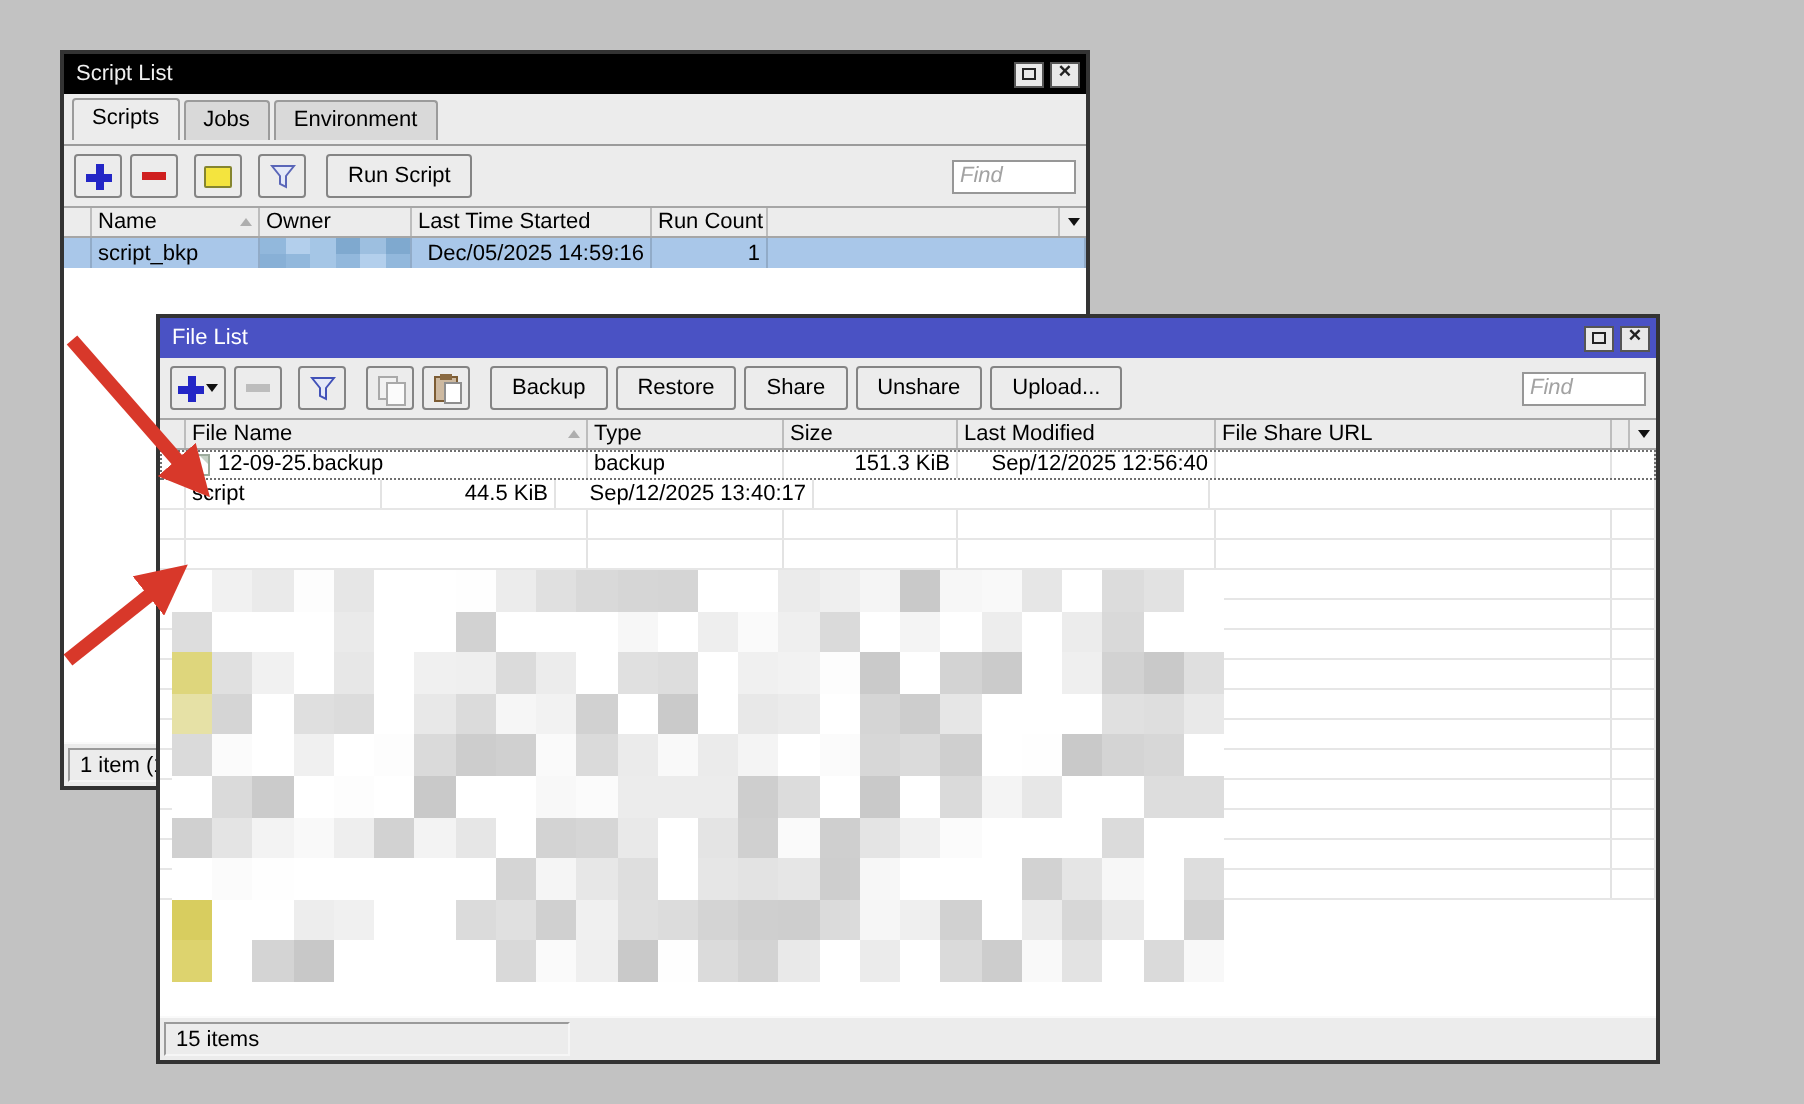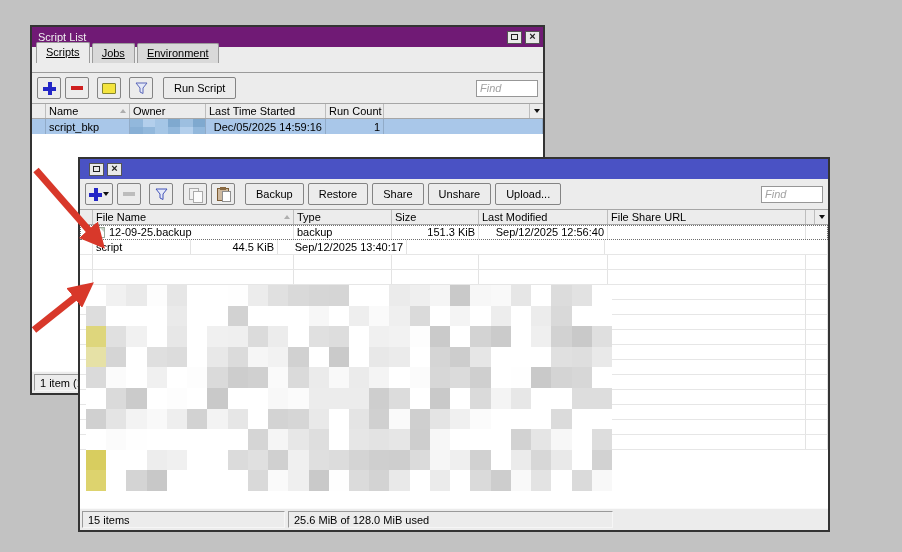--- a/index.html
+++ b/index.html
@@ -4,28 +4,28 @@
 <style>
   html,body{margin:0;padding:0;width:902px;height:552px;overflow:hidden;}
   body{position:relative;background:#c2c2c2;font-family:"Liberation Sans",sans-serif;font-size:11px;color:#000;}
   *{box-sizing:border-box;}
 
   .window{position:absolute;background:#ececec;border:2px solid #333;display:flex;flex-direction:column;}
   #script-window{left:30px;top:25px;width:515px;height:370px;z-index:1;}
   #file-window{left:78px;top:157px;width:752px;height:375px;z-index:2;}
 
   .titlebar{height:20px;flex:none;display:flex;align-items:center;padding:0 3px 0 6px;}
-  .titlebar.inactive{background:#701a75;color:#efefef;}
+  .titlebar.inactive{background:#000000;color:#efefef;}
   .titlebar.active{background:#4a52c4;color:#fff;}
   .titlebar .title{flex:1;white-space:nowrap;}
   .win-btn{width:15px;height:13px;background:#e9e9e9;border:1px solid #555;margin-left:3px;display:flex;align-items:center;justify-content:center;flex:none;cursor:default;}
   .maxg{width:7px;height:6px;border:1px solid #222;}
   .closeg{font-size:11px;font-weight:bold;color:#222;line-height:1;margin-top:-1px;}
 
-  .tabs{flex:none;height:26px;display:flex;align-items:flex-end;padding:3px 4px 10px 4px;gap:2px;position:relative;text-decoration:underline;}
+  .tabs{flex:none;height:26px;display:flex;align-items:flex-end;padding:3px 4px 3px 4px;gap:2px;position:relative;}
   .tabs::after{content:"";position:absolute;left:0;right:0;bottom:0;height:1px;background:#9b9b9b;}
   .tab{position:relative;z-index:1;border:1px solid #9b9b9b;border-bottom:none;border-radius:2px 2px 0 0;background:#d9d9d9;padding:3px 9px 4px 9px;white-space:nowrap;cursor:default;}
   .tab.active{background:#ececec;z-index:2;padding-bottom:5px;}
 
   .toolbar{flex:none;height:30px;display:flex;align-items:center;padding:0 5px;gap:4px;}
   .icon-btn{width:24px;height:22px;background:#ececec;border:1px solid #848484;border-radius:2px;display:flex;align-items:center;justify-content:center;gap:1px;flex:none;}
   .icon-btn.wide{width:28px;}
   .push-btn{height:22px;background:#ececec;border:1px solid #848484;border-radius:2px;padding:0 10px;display:flex;align-items:center;white-space:nowrap;}
   .find{margin-left:auto;width:62px;height:17px;border:1px solid #979797;background:#fff;padding:0 3px;font-size:11px;font-family:"Liberation Sans",sans-serif;}
   .find::placeholder{color:#a2a2a2;font-style:italic;}
@@ -163,20 +163,21 @@
   </div>
   <div class="statusbar">
     <div class="ssec grow">
         <span>1 item (1</span>
       </div>
   </div>
 </div>
 
 <div class="window" id="file-window">
   <div class="titlebar active">
+    <span class="title">File List</span>
     <span class="win-btn">
         <span class="maxg"></span>
       </span>
     <span class="win-btn">
         <span class="closeg">×</span>
       </span>
   </div>
   <div class="toolbar">
     <div class="icon-btn wide">
         <span class="plus"></span>
@@ -636,23 +637,20 @@
       <div style="background: rgb(249, 249, 249);"></div>
       <div style="background: rgb(227, 227, 227);"></div>
       <div style="background: rgb(255, 255, 255);"></div>
       <div style="background: rgb(218, 218, 218);"></div>
       <div style="background: rgb(248, 248, 248);"></div>
     </div>
   <div class="statusbar">
     <div class="ssec w1">
         <span>15 items</span>
       </div>
-    <div class="ssec w2">
-        <span>25.6 MiB of 128.0 MiB used</span>
-      </div>
   </div>
 </div>
 
 <svg id="arrows">
   <defs>
     <marker id="ah" viewBox="0 0 10 10" refX="7" refY="5" markerWidth="3.6" markerHeight="3.6" orient="auto" markerUnits="strokeWidth">
       <path id="ah-path" d="M0 0 L10 5 L0 10 z" fill="#d8382a"></path>
     </marker>
   </defs>
   <line class="arrow-line" x1="36" y1="170" x2="100" y2="243" stroke-width="7" marker-end="url(#ah)" stroke="#d8382a"></line>

